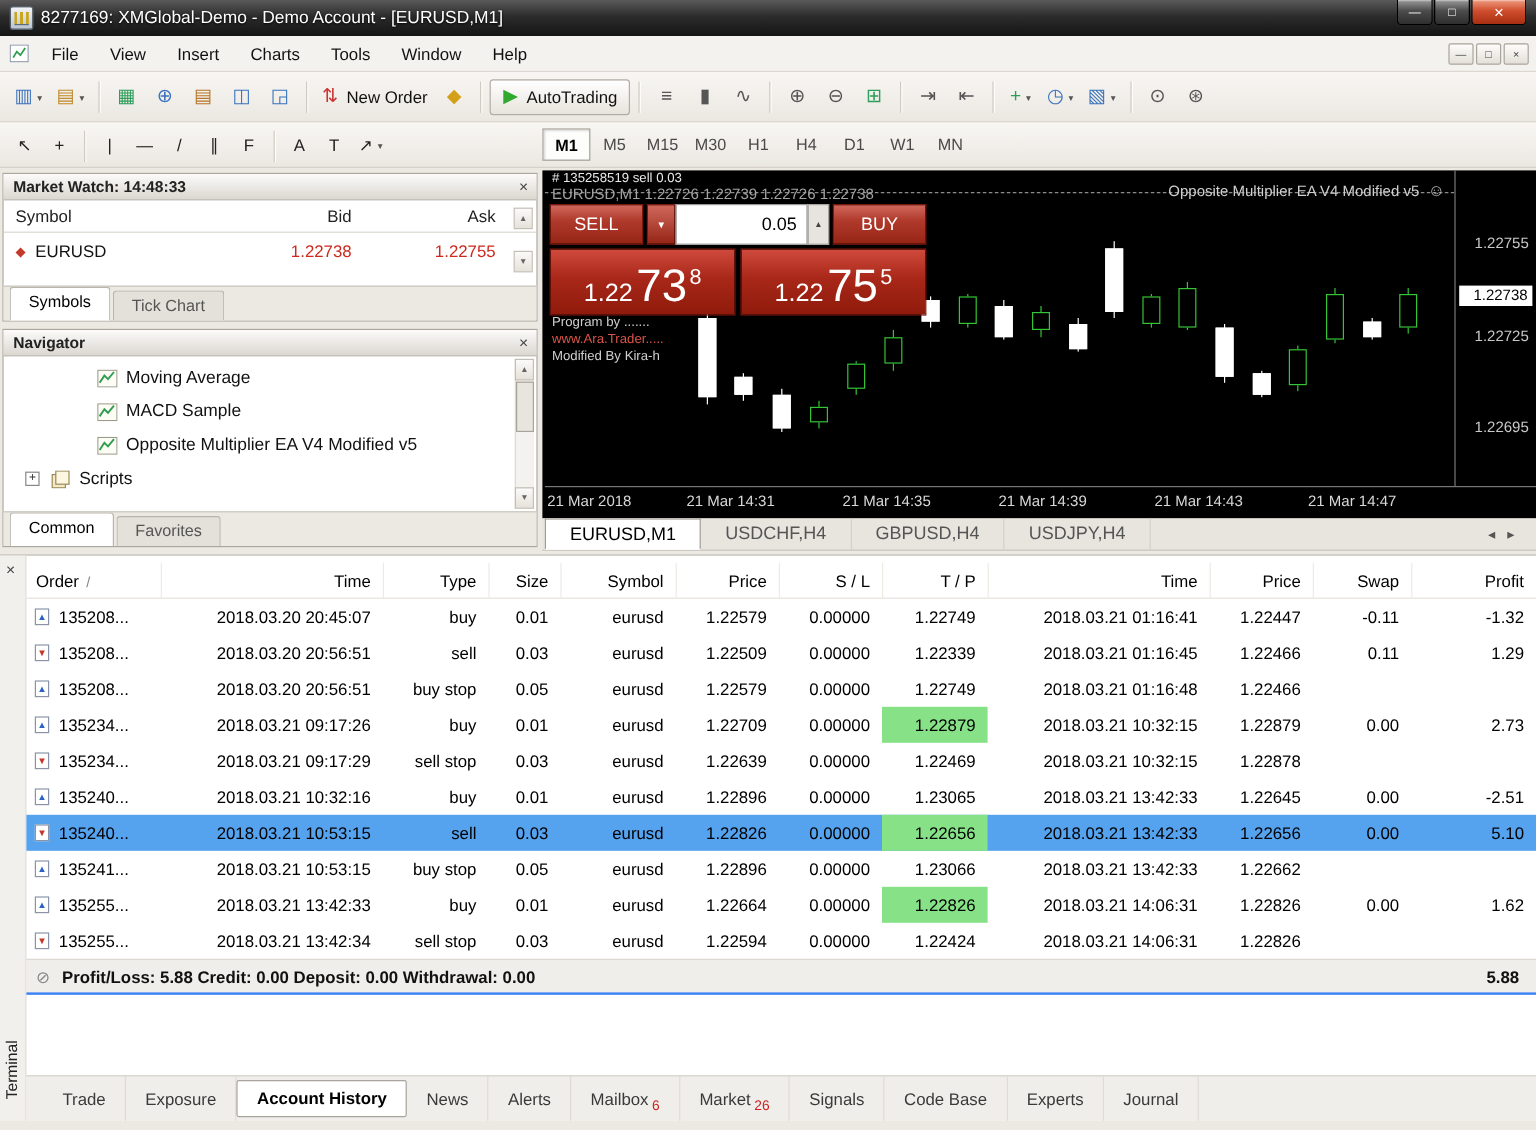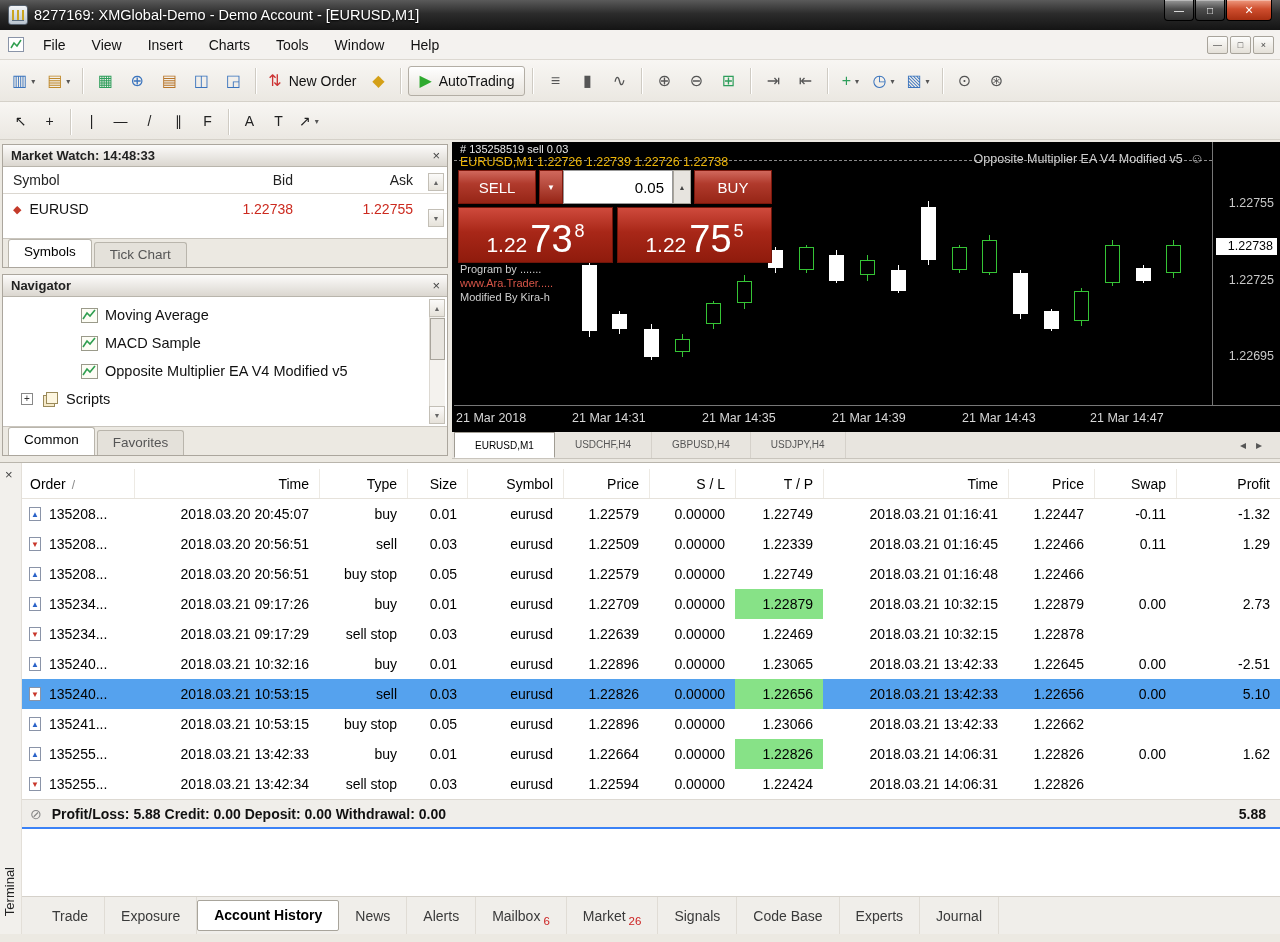--- a/index.html
+++ b/index.html
@@ -81,21 +81,21 @@
   .nav-scroll .sarrow { margin:0; position:absolute; left:-1px; }
   .nav-scroll .up { top:0; }
   .nav-scroll .down { bottom:0; }
   .nthumb { position:absolute; left:0px; top:19px; width:15px; height:42px; border:1px solid #a8a49b; background:#e8e5df; }
 
   
   .chart { position:absolute; left:452px; top:142px; width:828px; height:290px; background:#000; }
   .plot { position:absolute; left:2px; top:0; width:758px; height:263px; overflow:hidden; }
   .dashline { position:absolute; left:0; right:0; top:18px; border-top:1px dashed #8a8a8a; }
   .pos-label { position:absolute; left:6px; top:1px; font-size:11px; color:#e8e8e8; }
-  .ohlc { position:absolute; left:6px; top:13px; font-size:12.5px; color:#eab308; }
+  .ohlc { position:absolute; left:6px; top:13px; font-size:12.5px; color:#a3a3a3; }
   .ea-label { position:absolute; right:8px; top:8px; font-size:12.5px; color:#cfcfcf; }
   .smiley { margin-left:7px; color:#bbb; font-size:14px; }
   .watermark { position:absolute; left:6px; top:120px; z-index:2; font-size:11px; line-height:14px; }
   .wline { color:#cfcfcf; }
   .wline.w2 { color:#d85548; }
   .wick { position:absolute; width:1px; }
   .cbody { position:absolute; width:15px; border:1px solid; }
   .paxis { position:absolute; left:760px; top:0; width:68px; height:263px; border-left:1px solid #777; }
   .plabel { position:absolute; right:6px; height:17px; line-height:17px; color:#c8c8c8; font-size:12.5px; }
   .plabel.current { left:3px; right:3px; background:#fff; color:#000; text-align:right; padding-right:4px; }
@@ -117,21 +117,21 @@
   .tp-row2 { display:flex; margin-top:3px; height:56px; gap:4px; }
   .tp-price { flex:1; background:linear-gradient(#cf4a3c,#a82718 45%,#8f1b0c); border:1px solid #70150a; color:#fff;
     display:flex; align-items:flex-end; justify-content:center; padding-bottom:7px; }
   .pm { font-size:21px; line-height:1; margin-right:3px; }
   .pb { font-size:38px; line-height:.78; }
   .ps { font-size:18px; line-height:1; position:relative; top:-15px; margin-left:2px; }
 
   
   .chart-tabs-bar { position:absolute; left:452px; top:432px; width:828px; height:27px; background:#e8e5df; border-bottom:1px solid #c9c5bd; }
   .chart-tabs { position:absolute; left:2px; bottom:0; display:flex; }
-  .ctab { height:26px; line-height:26px; padding:0 20px; font-size:10px; color:#555; border-right:1px solid #d5d1ca; }
+  .ctab { height:26px; line-height:26px; padding:0 20px; font-size:15px; color:#555; border-right:1px solid #d5d1ca; }
   .ctab.active { background:#fff; border:1px solid #a09c93; border-bottom:1px solid #fff; color:#000; }
   .ctb-arrows { position:absolute; right:8px; top:6px; color:#555; font-size:12px; letter-spacing:10px; }
 
   
   .terminal { position:absolute; left:0; top:462px; width:1280px; bottom:0; background:#fff; border-top:1px solid #b9b5ac; }
   .tgutter { position:absolute; left:0; top:0; width:22px; bottom:0; background:#f2f0ec; border-right:1px solid #e3dfd8; }
   .tclose { position:absolute; left:5px; top:4px; font-size:13px; color:#444; }
   .tvert { position:absolute; left:2px; bottom:26px; writing-mode:vertical-rl; transform:rotate(180deg); font-size:13px; color:#222; }
   .ttable { position:absolute; left:22px; top:6px; right:0; }
   .grid { display:grid; grid-template-columns:112px 185px 88px 60px 96px 86px 86px 88px 185px 86px 82px 1fr; }
@@ -314,20 +314,31 @@
         <div class="tbtn">
           <span class="glyph" style="color: rgb(34, 34, 34);">A</span>
         </div>
         <div class="tbtn">
           <span class="glyph" style="color: rgb(34, 34, 34);">T</span>
         </div>
         <div class="tbtn">
           <span class="glyph" style="color: rgb(34, 34, 34);">↗</span>
           <span class="caret">▾</span>
         </div>
+      </div>
+    <div class="tfbar">
+        <div class="tfbtn active">M1</div>
+        <div class="tfbtn">M5</div>
+        <div class="tfbtn">M15</div>
+        <div class="tfbtn">M30</div>
+        <div class="tfbtn">H1</div>
+        <div class="tfbtn">H4</div>
+        <div class="tfbtn">D1</div>
+        <div class="tfbtn">W1</div>
+        <div class="tfbtn">MN</div>
       </div>
   </div>
 
   <div class="panel market-watch">
     <div class="phead">
       <span>Market Watch: 14:48:33</span>
       <span class="pclose">×</span>
     </div>
     <div class="mw-cols">
       <div class="mwc sym">Symbol</div>

